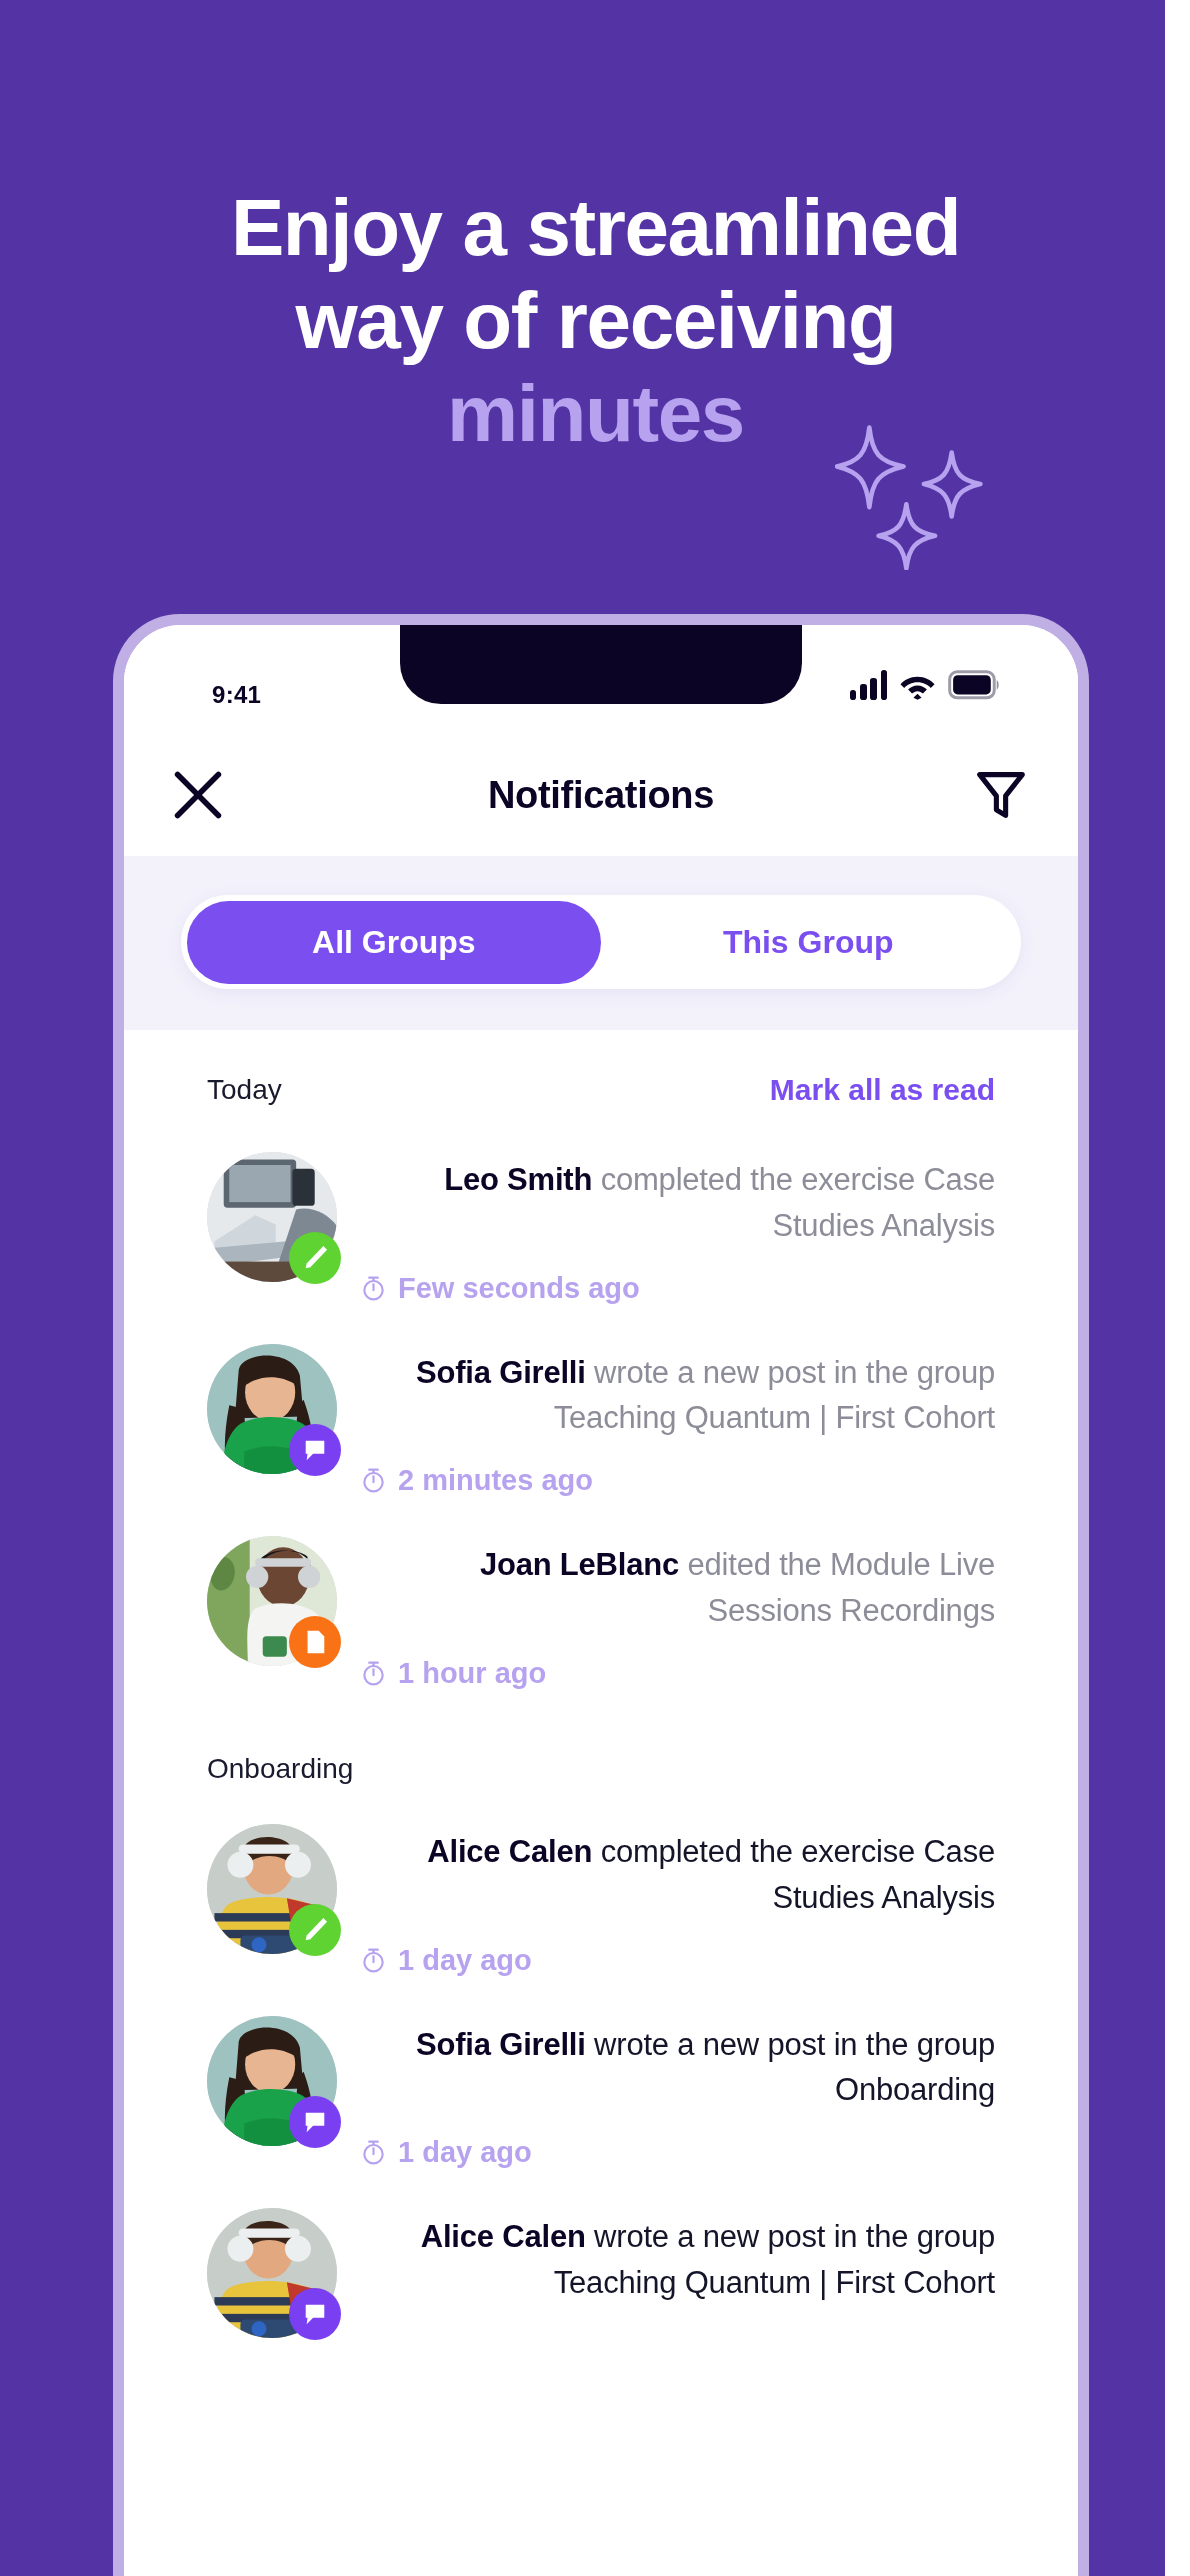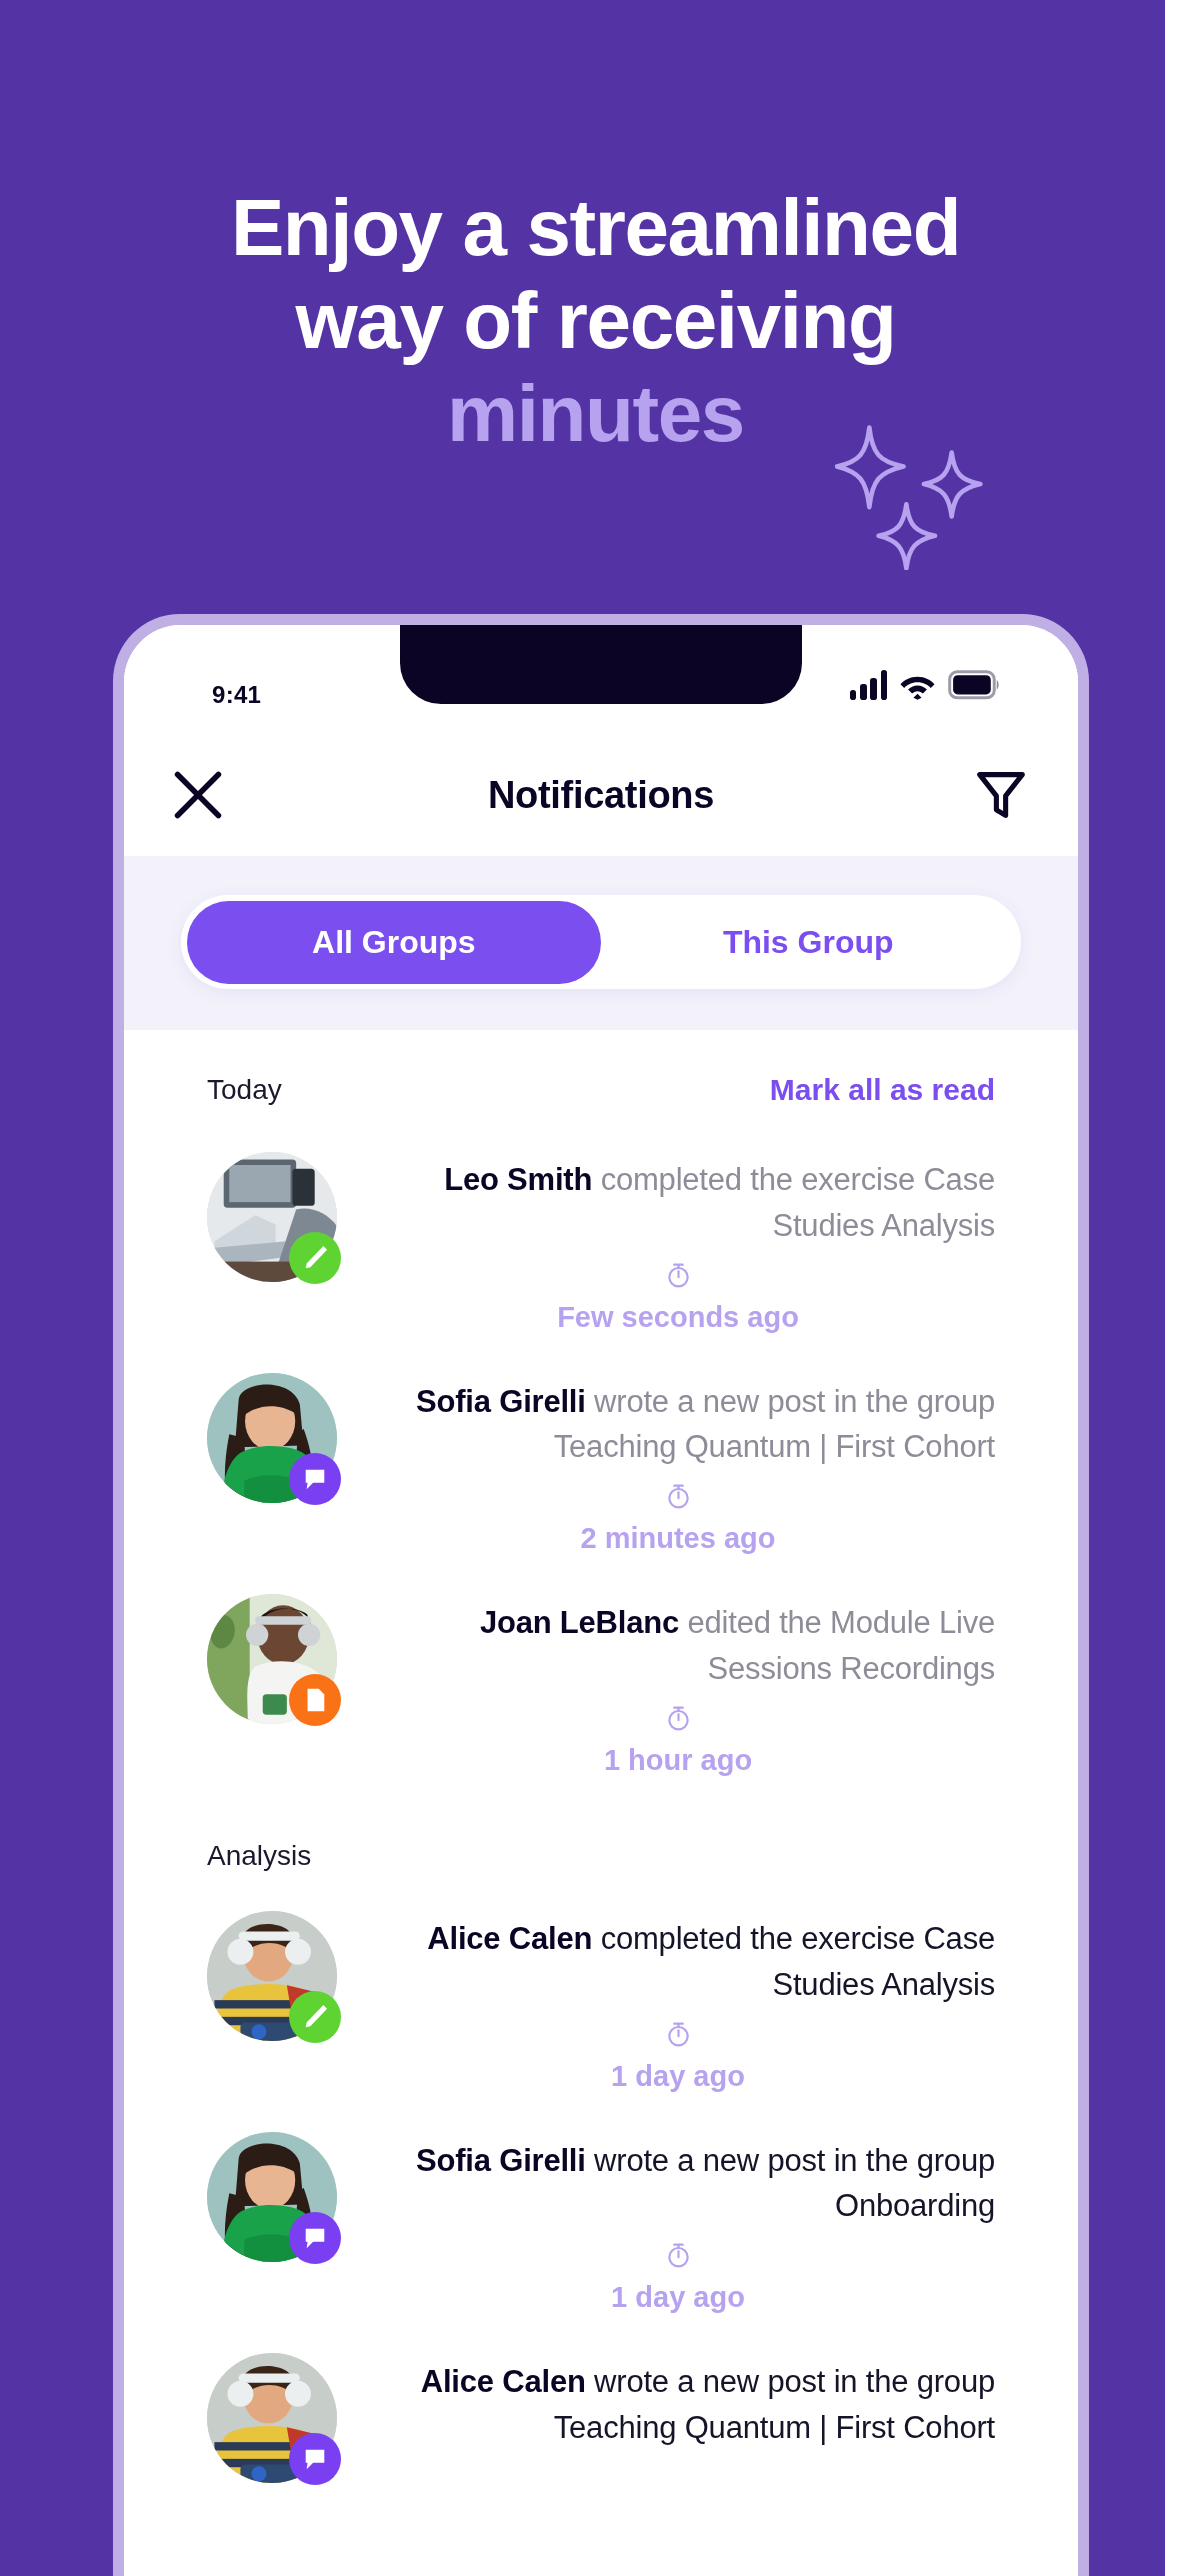--- a/index.html
+++ b/index.html
@@ -189,25 +189,24 @@
   .notif-body { flex:1 1 auto; padding-top:5.6px; min-width:0; }
   .notif-text {
     font-size:31px;
     line-height:1.48;
     color:#8d8d99;
     letter-spacing:-0.2px;
   }
   .notif-text .who { color:#0c0425; font-weight:bold; }
   .notif.dark .notif-text { color:#15152a; }
   .notif-time {
-    margin-top:13px;
+    margin-top:23px;
     display:flex; align-items:center; gap:12px;
     font-size:29px; font-weight:bold;
     color:#b7a2ef;
-    flex-direction:column;
   }
 </style>
 </head>
 <body>
 
 <div id="root">
 
   <div class="headline">
     <div>Enjoy a streamlined</div>
     <div>way of receiving</div>
@@ -374,21 +373,21 @@
                     <line x1="15" y1="11" x2="15" y2="18" stroke="#b7a2ef" stroke-width="2.6" stroke-linecap="round"></line>
                     <line x1="10" y1="3" x2="20" y2="3" stroke="#b7a2ef" stroke-width="2.8" stroke-linecap="round"></line>
                     <line x1="15" y1="3" x2="15" y2="7" stroke="#b7a2ef" stroke-width="2.8"></line>
                   </svg>
                   <span>1 hour ago</span>
                 </div>
               </div>
             </div>
           </div>
 
-        <div class="day-head">Analysis</div>
+        <div class="day-head">Onboarding</div>
 
         <div id="yesterday-items">
             <div class="notif dark">
               <div class="avatar-wrap">
                 <div class="avatar">
                   <svg viewBox="0 0 140 140">
                     <rect width="140" height="140" fill="#c7cdc8"></rect>
                     <ellipse cx="66" cy="46" rx="27" ry="30" fill="#e2a981"></ellipse>
                     <path d="M38 30 C40 8 94 8 94 34 L92 44 C78 30 52 32 40 46 Z" fill="#3a2418"></path>
                     <circle cx="36" cy="44" r="14" fill="#eceff0"></circle>

